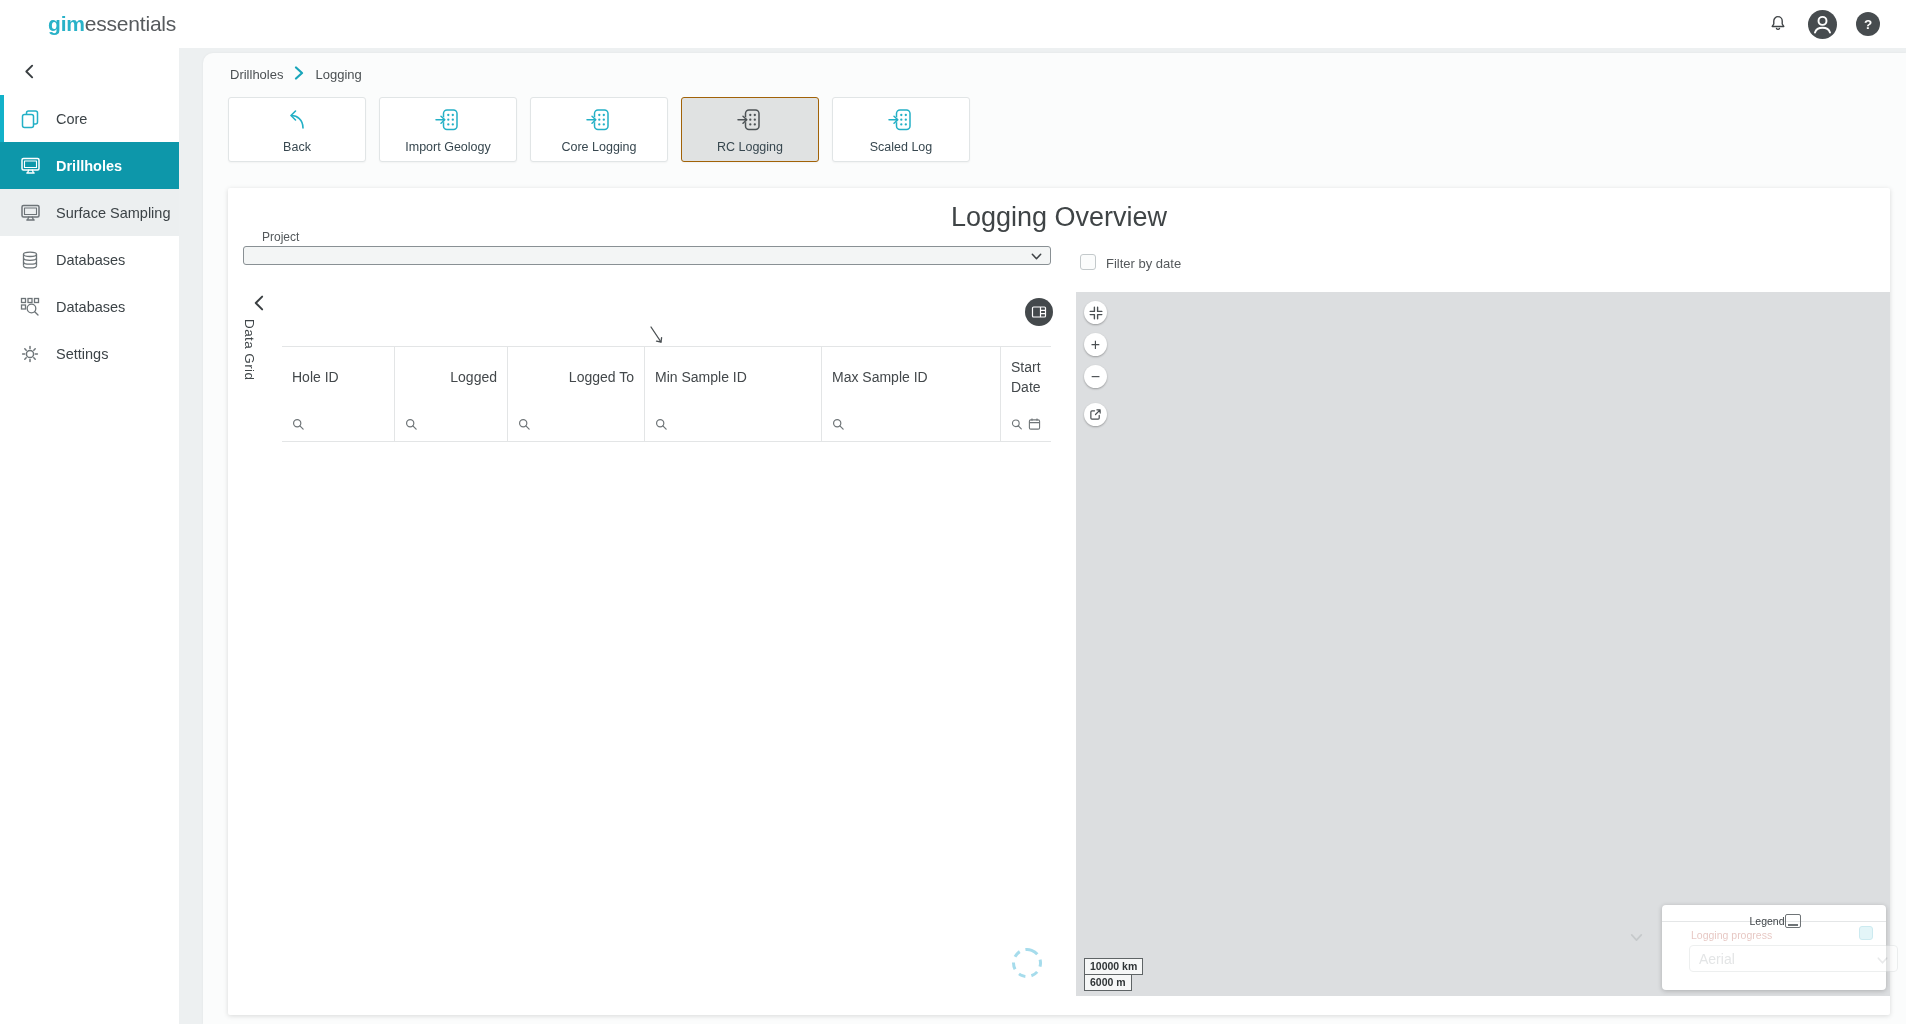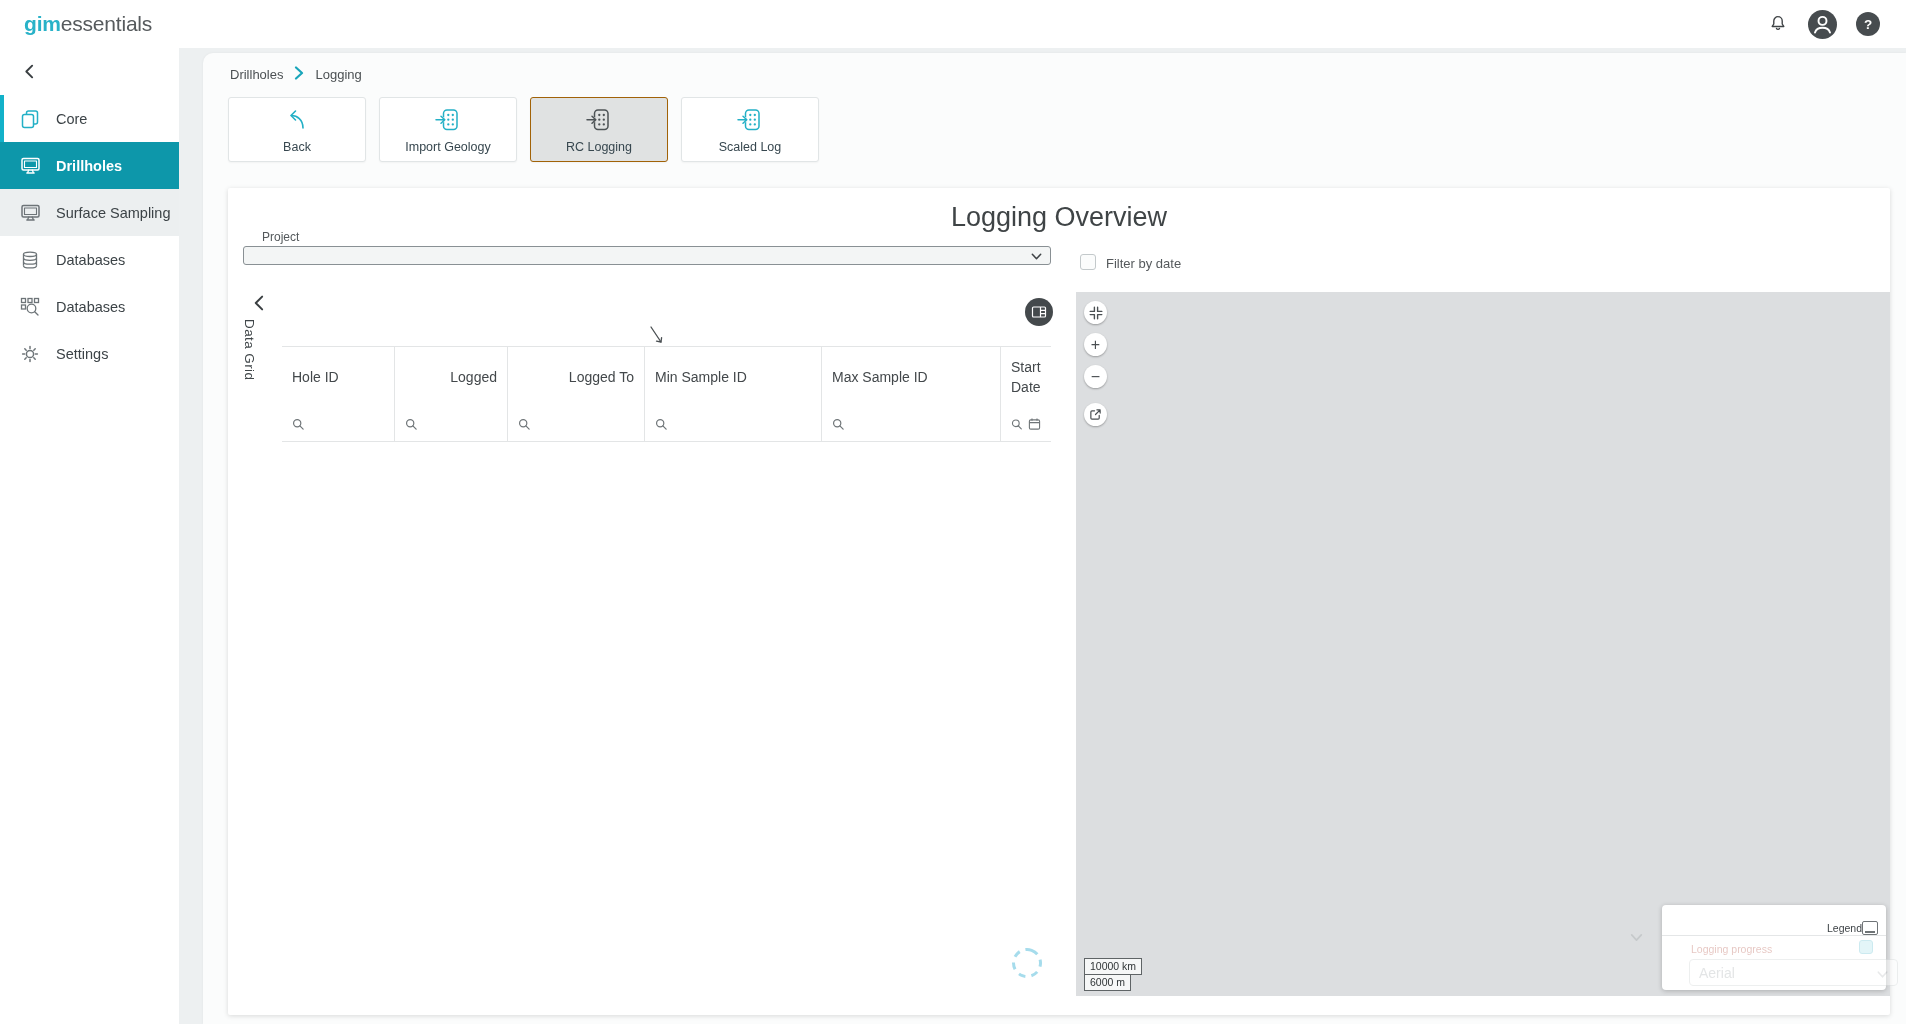--- a/index.html
+++ b/index.html
@@ -1,21 +1,21 @@
 <!DOCTYPE html>
 <html><head>
 <meta charset="utf-8">
 <style>
   * { margin:0; padding:0; box-sizing:border-box; }
   html,body { width:1906px; height:1024px; overflow:hidden; }
   body { font-family:"Liberation Sans", sans-serif; background:#edf0f1; position:relative; color:#3c4347; }
 
   
   .topbar { position:absolute; left:0; top:0; width:1906px; height:48px; background:#fff; display:flex; align-items:center; justify-content:space-between; padding:0 26px 0 24px; z-index:6; }
-  .logo { font-size:21px; letter-spacing:-0.2px; cursor:pointer; }
+  .logo { font-size:21px; letter-spacing:-0.2px; cursor:pointer;margin-left:24px; }
   .logo .gim { color:#29b2c8; font-weight:700; }
   .logo .ess { color:#565a5d; font-weight:400; }
   .topbar-right { display:flex; align-items:center; gap:19px; }
   .icon-btn { display:flex; align-items:center; justify-content:center; cursor:pointer; }
   .avatar { width:29px; height:29px; border-radius:50%; background:#474c4f; }
   .help-circle { width:24px; height:24px; border-radius:50%; background:#474c4f; color:#fff; font-size:13.5px; font-weight:700; }
 
   
   .sidebar { position:absolute; left:0; top:48px; width:179px; bottom:0; background:#fff; z-index:5; }
   .side-collapse { position:absolute; left:17px; top:11px; width:24px; height:24px; display:flex; align-items:center; justify-content:center; cursor:pointer; }
@@ -64,26 +64,26 @@
   .c0{width:113px;} .c1{width:113px;} .c2{width:137px;} .c3{width:177px;} .c4{width:179px;} .c5{width:50px;}
 
   .spinner { position:absolute; left:781px; top:757px; }
   .cursor { position:absolute; left:421px; top:138px; pointer-events:none; }
 
   
   .map { position:absolute; left:848px; top:104px; width:814px; height:704px; background:#dcdee0; cursor:grab; }
   .map-ctrl { position:absolute; left:8px; width:23px; height:23px; border-radius:50%; background:#fff; box-shadow:0 1px 2px rgba(0,0,0,0.3); display:flex; align-items:center; justify-content:center; color:#4a4f52; font-size:16px; line-height:1; cursor:pointer; }
   .mc-fit{top:9px;} .mc-in{top:41px;} .mc-out{top:73px;} .mc-ext{top:111px;}
 
-  .scalebox { position:absolute; left:8px; border:1px solid #5f6466; background:rgba(255,255,255,0.75); font-size:10.5px; color:#2f3436; padding:1px 5px 2px 5px; white-space:nowrap; }
+  .scalebox { position:absolute; left:8px; border:1px solid #5f6466; background:rgba(255,255,255,0.75); font-size:10.5px; color:#2f3436; padding:1px 5px 2px 5px; white-space:nowrap;font-weight:bold; }
   .scale-km { top:666px; }
   .scale-m { top:683px; margin-top:-1px; }
 
   .legend { position:absolute; left:586px; top:613px; width:224px; height:85px; background:#fff; border-radius:4px; box-shadow:0 1px 5px rgba(0,0,0,0.22); }
-  .legend-hdr { height:31px; display:flex; align-items:center; justify-content:flex-end; padding:16px 8px 0 10px; border-bottom:1px solid #e4e6e7; font-size:10.5px; color:#3f4448; }
+  .legend-hdr { height:17px; display:flex; align-items:center; justify-content:center; padding:16px 8px 0 10px; border-bottom:1px solid #e4e6e7; font-size:10.5px; color:#3f4448; }
   .legend-min { width:16px; height:14px; border:1.5px solid #6f7477; border-radius:2px; position:relative; cursor:pointer; }
   .legend-min::after { content:''; position:absolute; left:2px; right:2px; bottom:1px; height:2.5px; background:#6f7477; }
   .legend-body { position:relative; height:58px; opacity:0.45;margin-left:20px; }
   .legend-item-label { position:absolute; left:9px; top:7px; font-size:10.5px; color:#c9847b; }
   .legend-check { position:absolute; right:13px; top:4px; width:14px; height:14px; border-radius:3px; background:#c3e9f0; border:1px solid #8fd2de; cursor:pointer; }
   .legend-select { position:absolute; left:7px; top:23px; width:209px; height:27px; border:1px solid #d9dcdd; border-radius:4px; background:#fff; font-size:14px; color:#c3c7c9; line-height:26px; padding-left:9px; cursor:pointer; }
   .legend-select svg { position:absolute; right:8px; top:8px; }
   .map-legend-chevron { position:absolute; left:553px; top:638px; opacity:0.55; }
 </style>
 </head>
@@ -219,20 +219,38 @@
                 <circle cx="18.8" cy="13.7" r="1.15"></circle>
                 <circle cx="14.3" cy="18.4" r="1.15"></circle>
                 <circle cx="18.8" cy="18.4" r="1.15"></circle>
               </g>
             <path d="M1.5 13.7 H10.5" stroke="#ffffff" stroke-width="5"></path>
             <path d="M2 13.7 H10.5 M7 10.2 L10.8 13.7 L7 17.2" stroke="#23b0c6" stroke-width="1.5" fill="none" stroke-linecap="round" stroke-linejoin="round"></path>
           </svg>
         </span>
         <span>Import Geology</span>
       </button>
+      <button class="tb-btn">
+        <span>
+          <svg width="28" height="28" viewBox="0 0 28 28" fill="none">
+            <rect x="9.5" y="4" width="13.5" height="19.5" rx="3.5" stroke="#23b0c6" stroke-width="1.5"></rect>
+            <g fill="#23b0c6">
+                <circle cx="14.3" cy="9" r="1.15"></circle>
+                <circle cx="18.8" cy="9" r="1.15"></circle>
+                <circle cx="14.3" cy="13.7" r="1.15"></circle>
+                <circle cx="18.8" cy="13.7" r="1.15"></circle>
+                <circle cx="14.3" cy="18.4" r="1.15"></circle>
+                <circle cx="18.8" cy="18.4" r="1.15"></circle>
+              </g>
+            <path d="M1.5 13.7 H10.5" stroke="#ffffff" stroke-width="5"></path>
+            <path d="M2 13.7 H10.5 M7 10.2 L10.8 13.7 L7 17.2" stroke="#23b0c6" stroke-width="1.5" fill="none" stroke-linecap="round" stroke-linejoin="round"></path>
+          </svg>
+        </span>
+        <span>Core Logging</span>
+      </button>
       <button class="tb-btn selected">
         <span>
           <svg width="28" height="28" viewBox="0 0 28 28" fill="none">
             <rect x="9.5" y="4" width="13.5" height="19.5" rx="3.5" stroke="#4d5356" stroke-width="1.5"></rect>
             <g fill="#4d5356">
                 <circle cx="14.3" cy="9" r="1.15"></circle>
                 <circle cx="18.8" cy="9" r="1.15"></circle>
                 <circle cx="14.3" cy="13.7" r="1.15"></circle>
                 <circle cx="18.8" cy="13.7" r="1.15"></circle>
                 <circle cx="14.3" cy="18.4" r="1.15"></circle>

